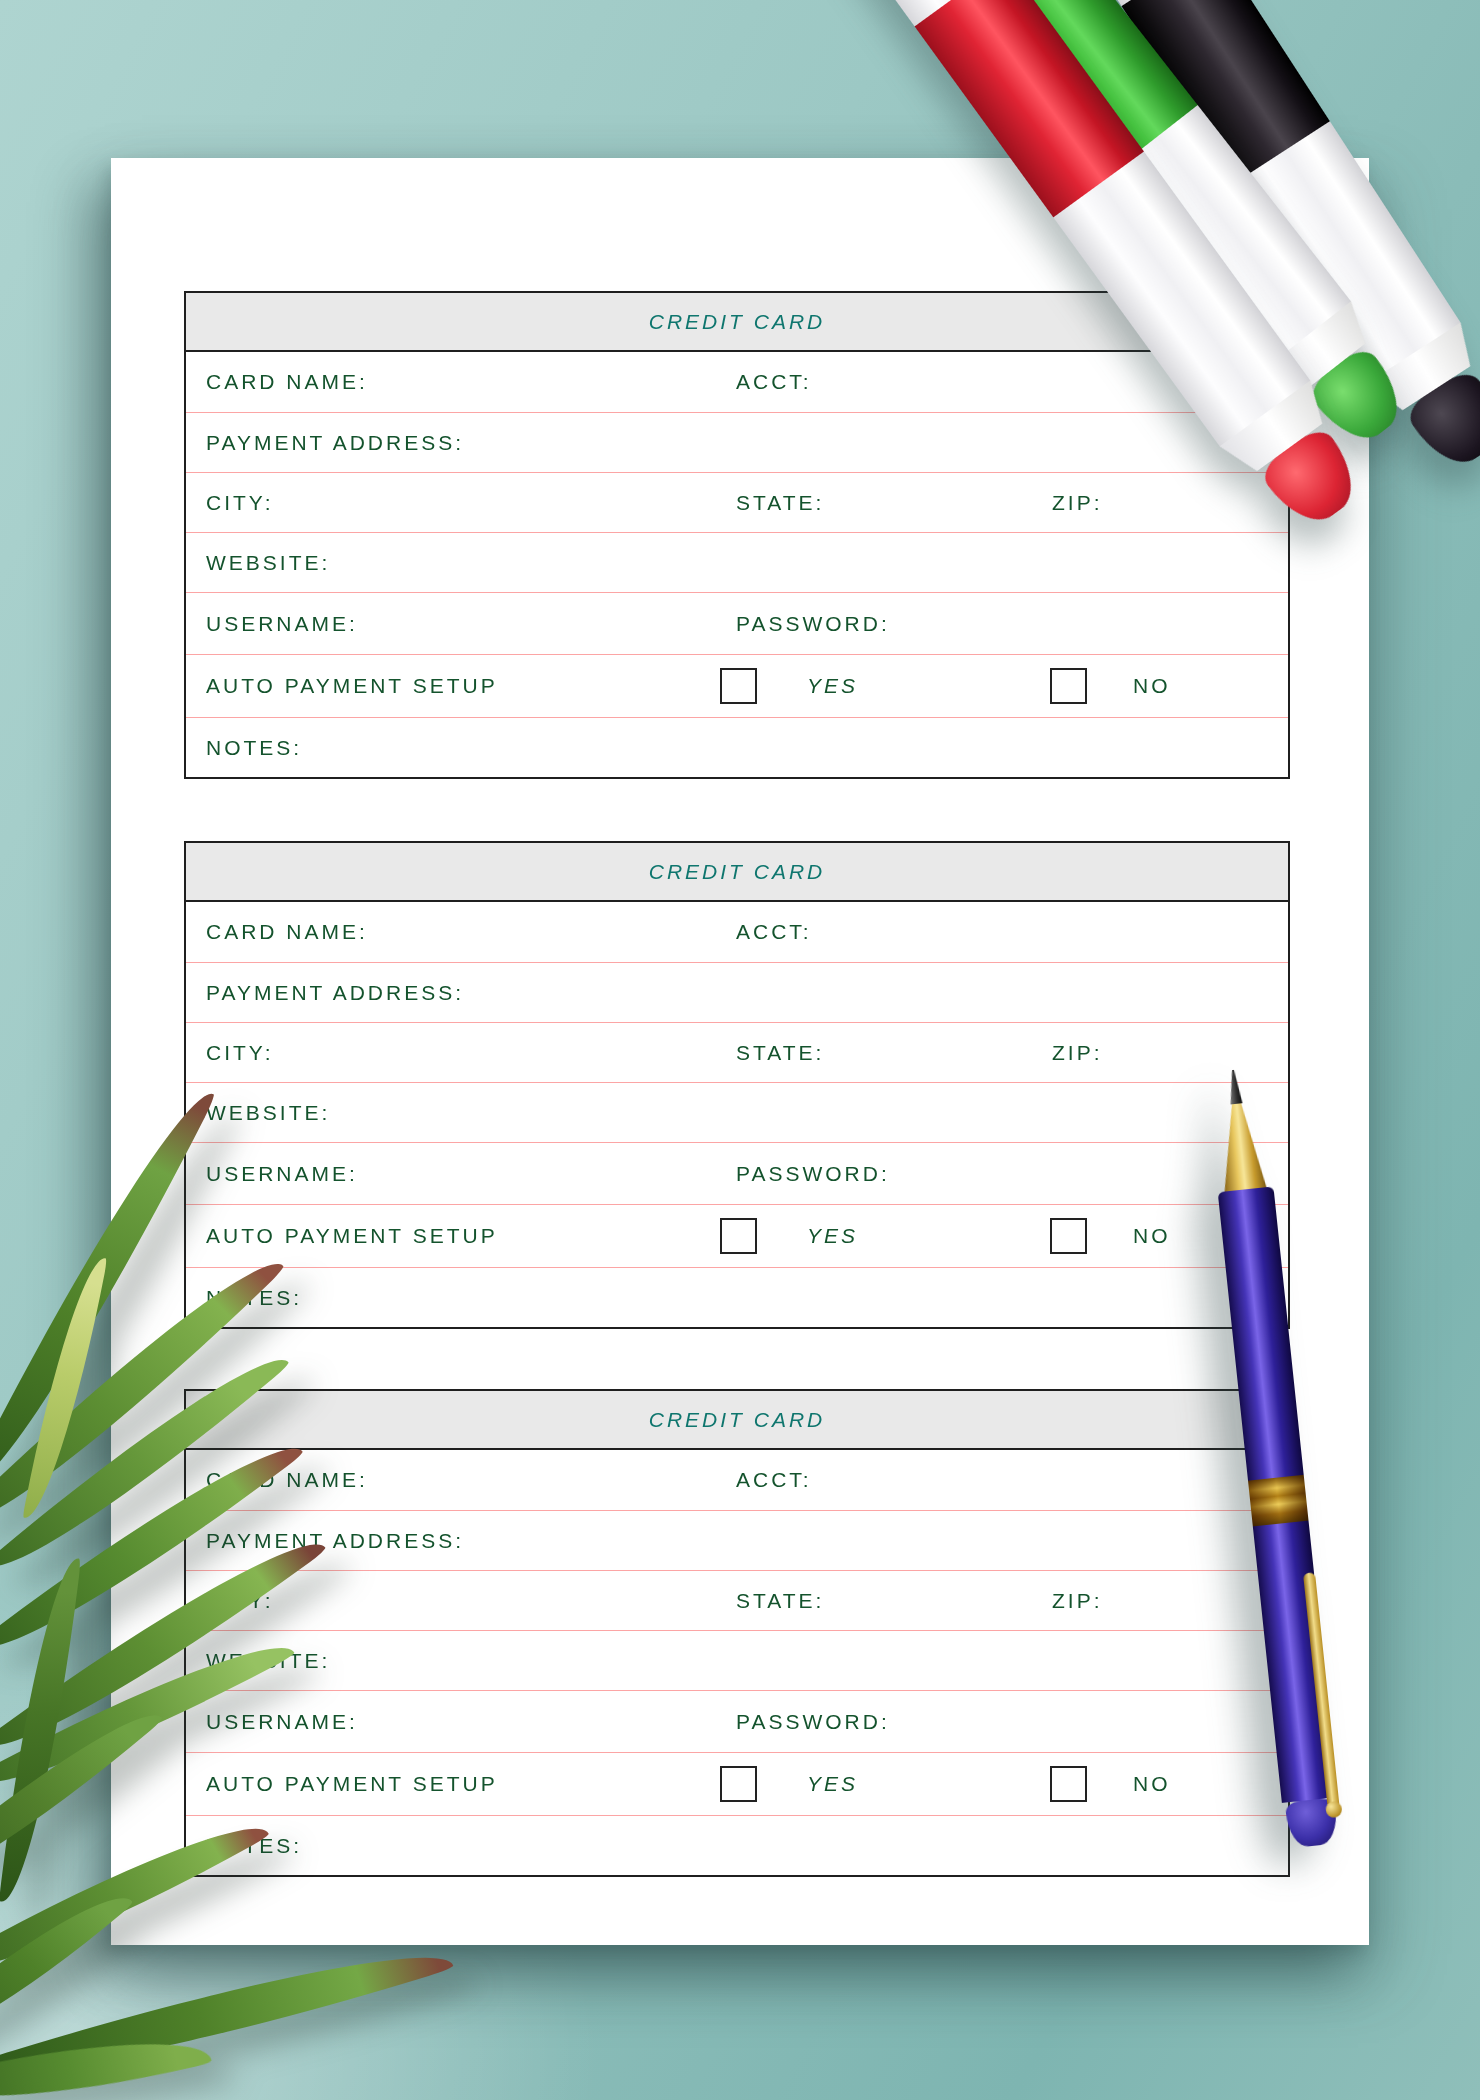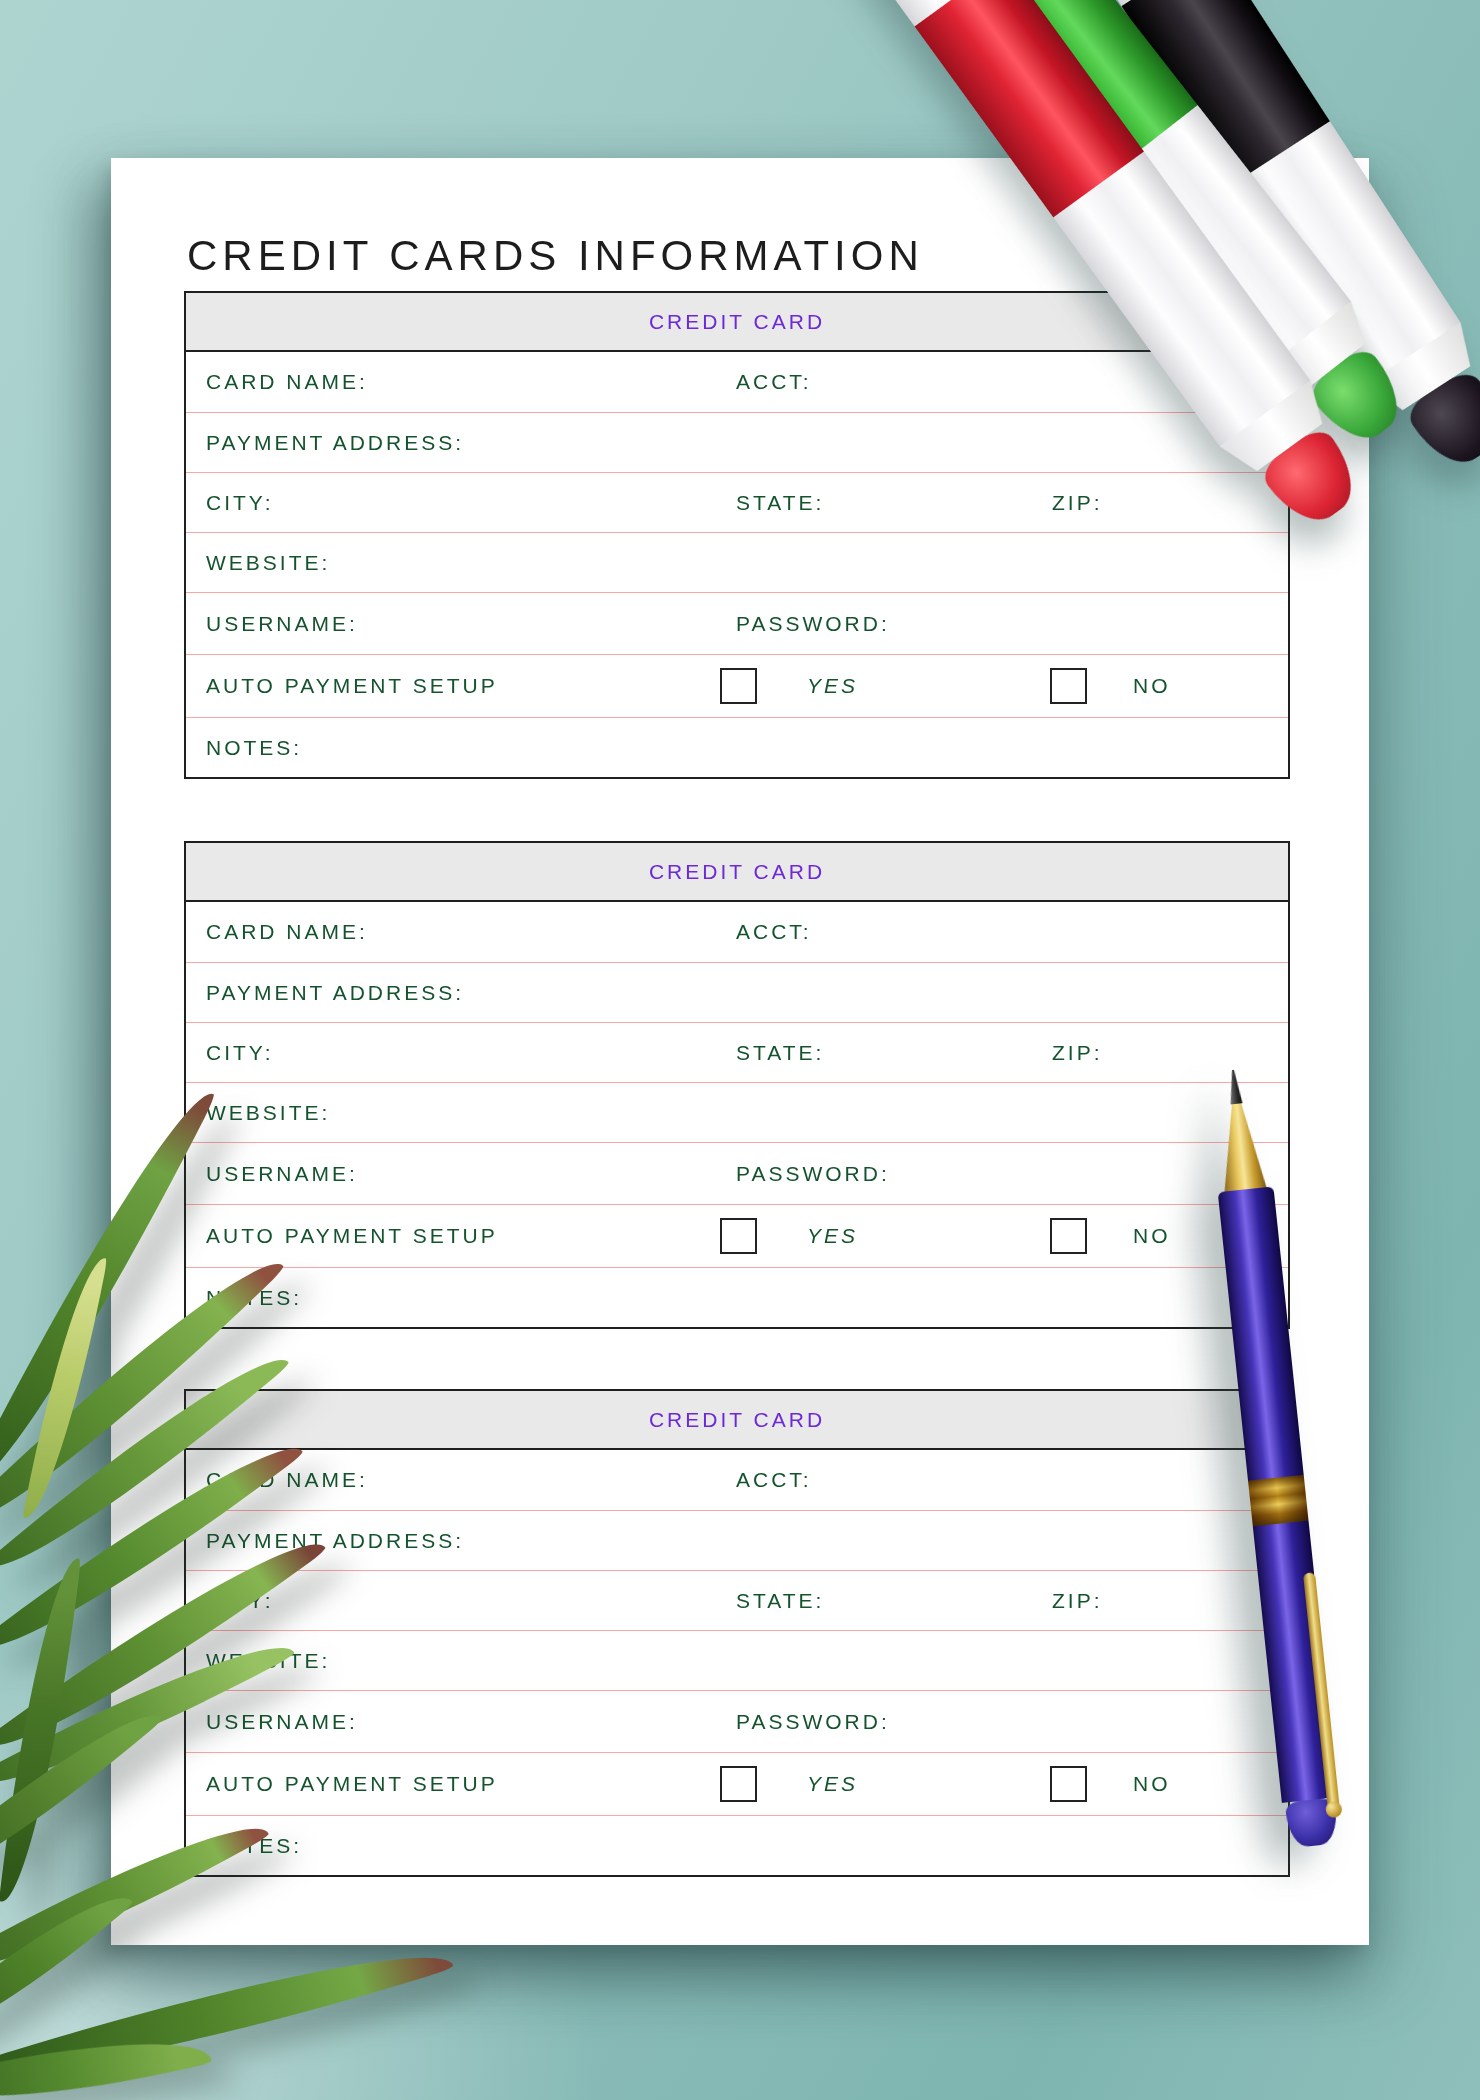--- a/index.html
+++ b/index.html
@@ -18,21 +18,21 @@
   .doc-title { position:absolute; left:76px; top:74px; font-size:42px; letter-spacing:5px;
                font-weight:400; color:#1d1d1d; white-space:nowrap; }
 
   
   .card-table { position:absolute; left:73px; width:1106px; border:2px solid #1f1f1f; background:#fff; }
   .card-table.t1 { top:133px; }
   .card-table.t2 { top:683px; }
   .card-table.t3 { top:1231px; }
   .ct-header { height:59px; background:#e9e9e9; border-bottom:2px solid #1f1f1f;
                display:flex; align-items:center; justify-content:center;
-               font-size:21px; letter-spacing:3px; color:#6d28d9; }
+               font-size:21px; letter-spacing:3px; color:#0f766e;font-style:italic; }
   .ct-row { position:relative; height:60px; border-top:1px solid #fca5a5; }
   .ct-row.first { border-top:none; }
   .ct-row.r5 { height:62px; } .ct-row.r6 { height:63px;padding-left:39px; }
   .lbl { position:absolute; top:50%; transform:translateY(-50%); font-size:21px;
          letter-spacing:3px; color:#14532d; white-space:nowrap; }
   .c1 { left:20px; } .c2 { left:550px; } .c3 { left:842px;margin-left:24px; }
   .cb  { position:absolute; top:50%; transform:translateY(-50%); width:37px; height:36px;
          border:2px solid #222; background:#fff; }
   .cb-yes { left:534px; } .cb-no { left:864px; }
   .lbl-yes { left:621px;font-style:italic; } .lbl-no { left:947px; }
@@ -81,21 +81,20 @@
   .plant { position:absolute; left:0; top:0; width:100%; height:100%; z-index:35; pointer-events:none;
            filter:drop-shadow(26px 20px 14px rgba(40,55,45,0.28)); }
   .leaf { position:absolute; border-radius:4% 100% 6% 100%; }
 </style>
 </head>
 <body>
 
 <div class="stage">
 
   <div class="paper">
-    <div class="doc-title">CREDIT CARDS INFORMATION</div>
 
     <div class="card-table t1">
       <div class="ct-header">CREDIT CARD</div>
       <div class="ct-row first">
         <span class="lbl c1">CARD NAME:</span>
         <span class="lbl c2">ACCT:</span>
       </div>
       <div class="ct-row">
         <span class="lbl c1">PAYMENT ADDRESS:</span>
       </div>

